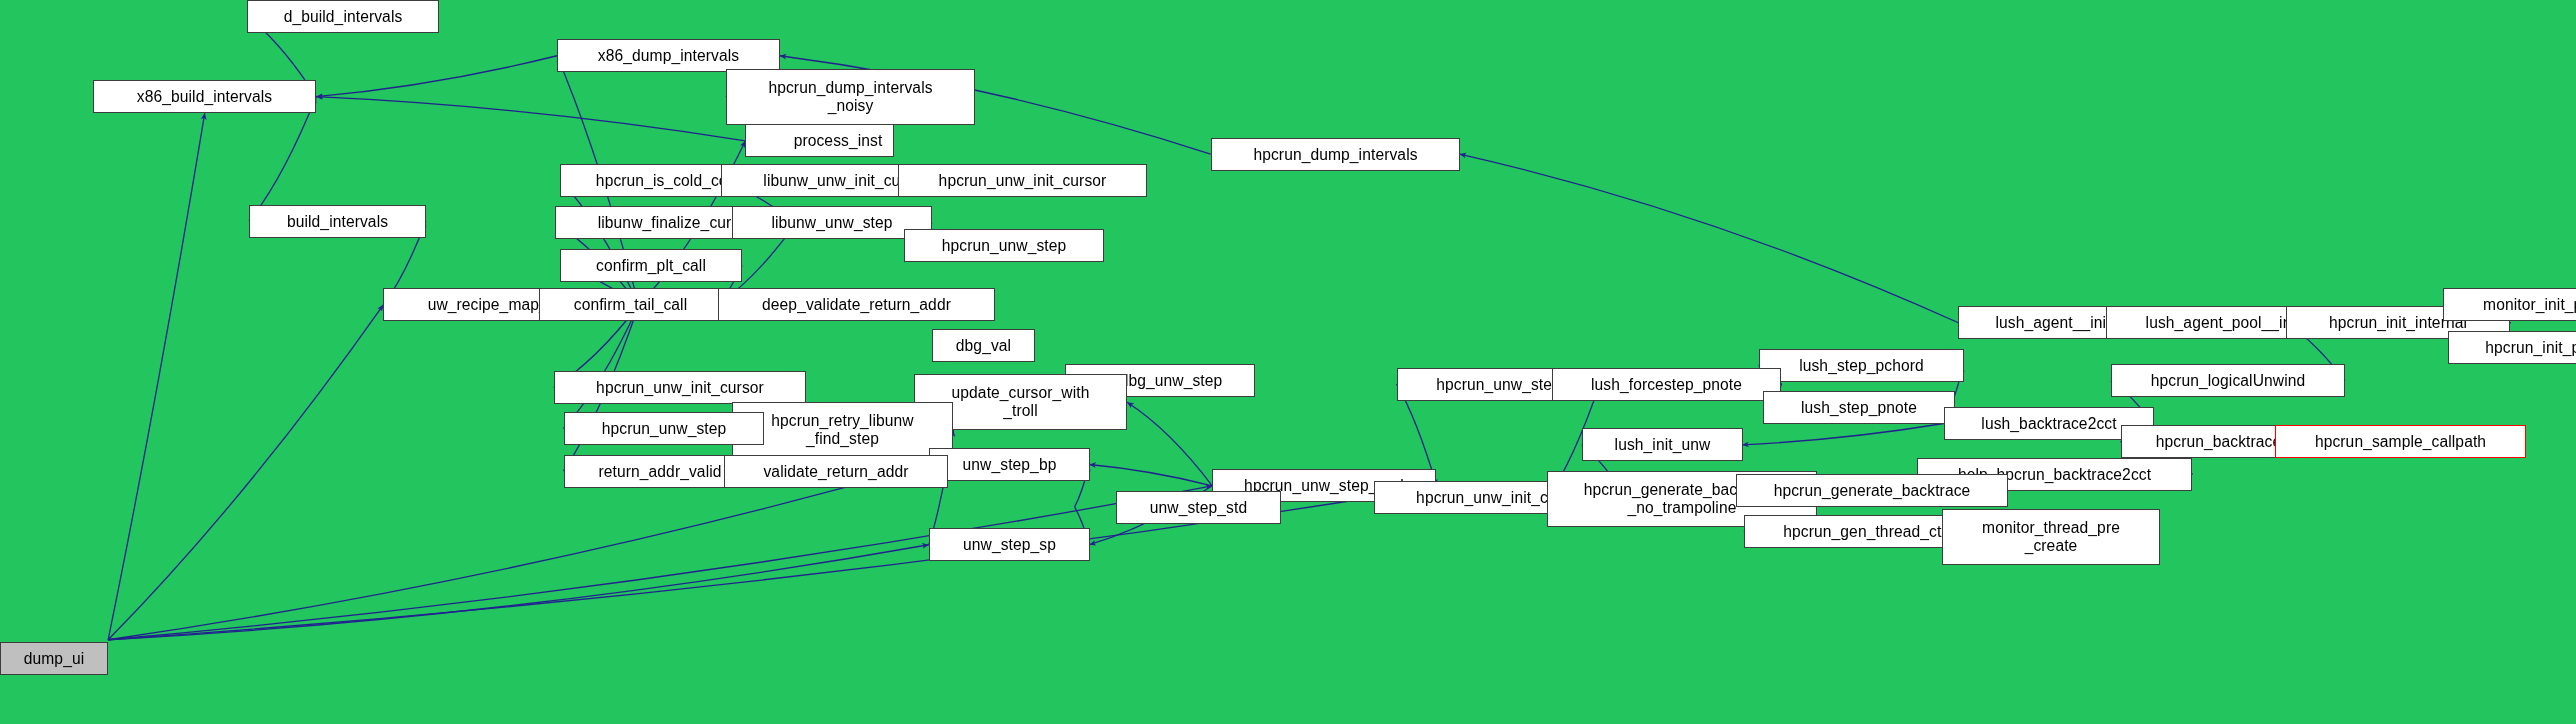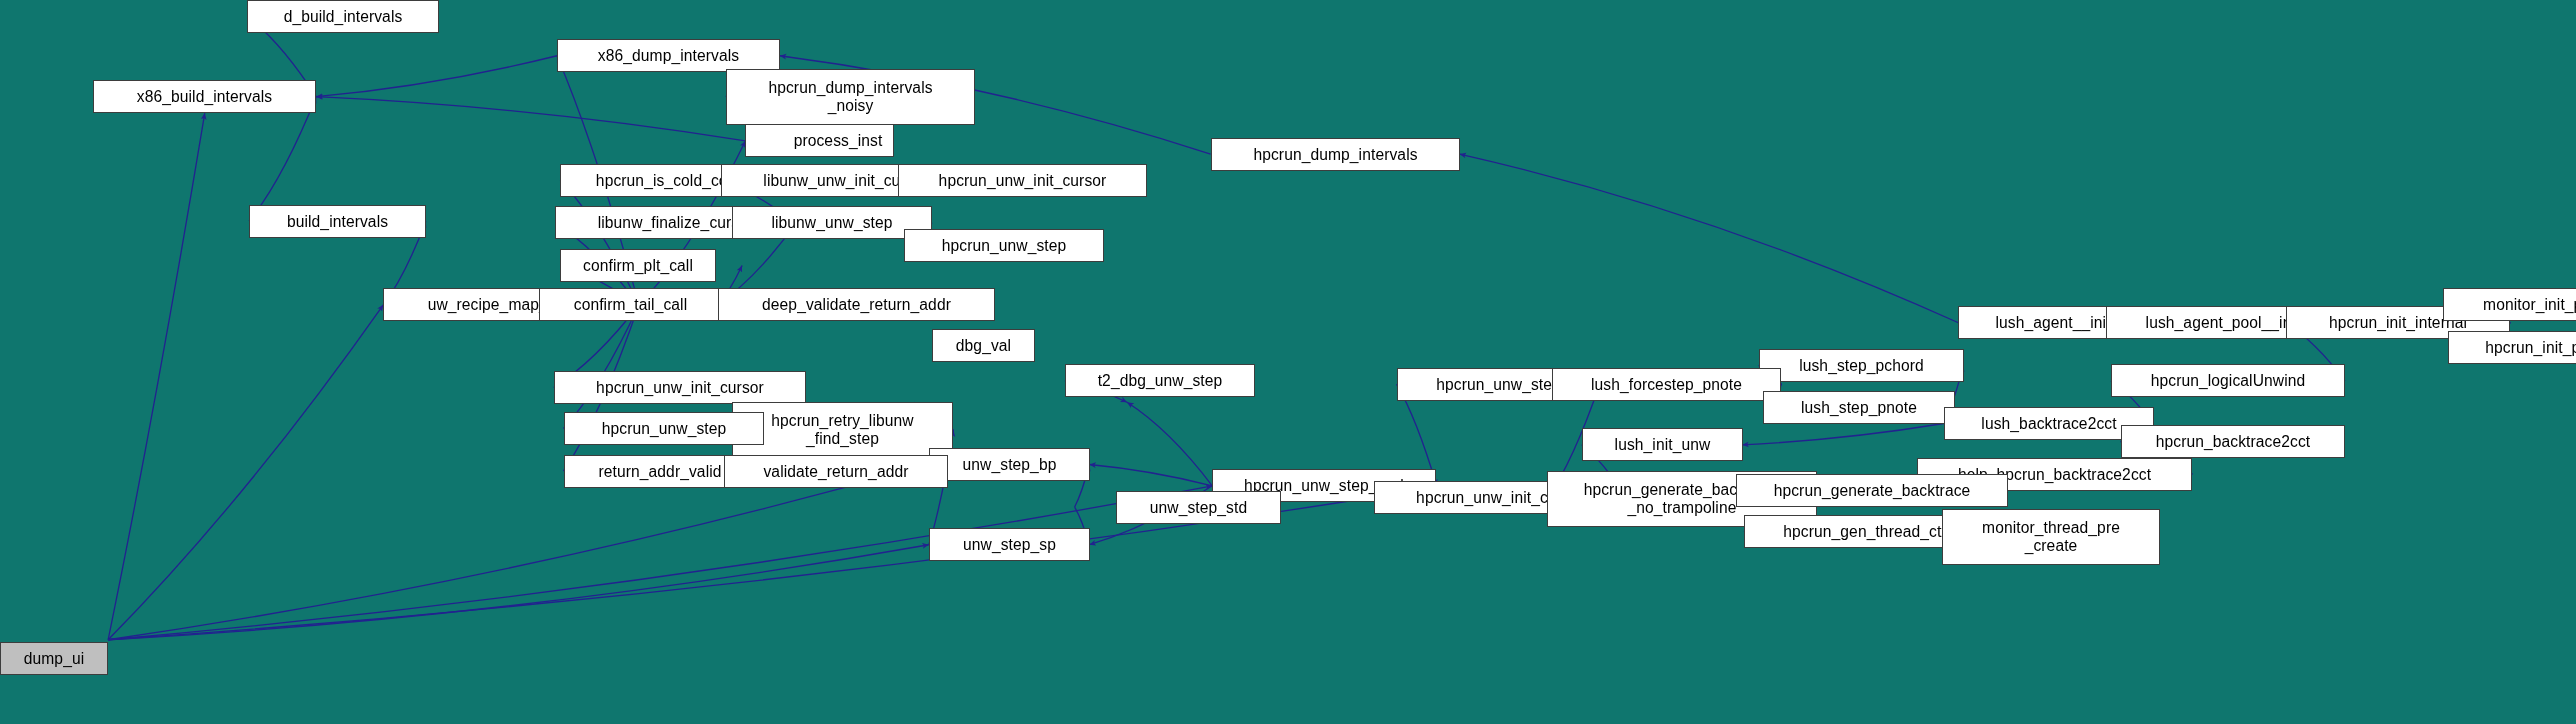--- a/index.html
+++ b/index.html
@@ -1,20 +1,20 @@
 <!DOCTYPE html>
 <html style="font-size:13px"><head>
 <meta charset="utf-8">
 <style>
   html,body{margin:0;padding:0;background:#ffffff;}
   #canvas{
     position:relative;
     width:2576px;
     height:725px;
-    background:#0f766e;
+    background:#22c55e;
     font-family:"Liberation Sans", sans-serif;
     overflow:hidden;
   }
   #edges{position:absolute;left:0;top:0;width:2576px;height:725px;}
   .node{
     position:absolute;
     box-sizing:border-box;
     border:0.8px solid #3d3d3d;
     background:#ffffff;
     color:#000000;
@@ -122,41 +122,44 @@
 _noisy</div>
     <div class="node" style="left: 745px; top: 124px; width: 149px; height: 33px; padding-left: 37px;">process_inst</div>
     <div class="node" style="left: 1211px; top: 138px; width: 249px; height: 33px;">hpcrun_dump_intervals</div>
     <div class="node" style="left: 560px; top: 164px; width: 221px; height: 33px;">hpcrun_is_cold_code</div>
     <div class="node" style="left: 721px; top: 164px; width: 249px; height: 33px;">libunw_unw_init_cursor</div>
     <div class="node" style="left: 898px; top: 164px; width: 249px; height: 33px;">hpcrun_unw_init_cursor</div>
     <div class="node" style="left: 249px; top: 205px; width: 177px; height: 33px;">build_intervals</div>
     <div class="node" style="left: 555px; top: 206px; width: 241px; height: 33px;">libunw_finalize_cursor</div>
     <div class="node" style="left: 732px; top: 206px; width: 200px; height: 33px;">libunw_unw_step</div>
     <div class="node" style="left: 904px; top: 229px; width: 200px; height: 33px;">hpcrun_unw_step</div>
-    <div class="node" style="left: 560px; top: 249px; width: 156px; height: 33px;">confirm_plt_call</div>
+    <div class="node" style="left: 560px; top: 249px; width: 182px; height: 33px;">confirm_plt_call</div>
     <div class="node" style="left: 383px; top: 288px; width: 256px; height: 33px;">uw_recipe_map_lookup</div>
     <div class="node" style="left: 539px; top: 288px; width: 183px; height: 33px;">confirm_tail_call</div>
     <div class="node" style="left: 718px; top: 288px; width: 277px; height: 33px;">deep_validate_return_addr</div>
     <div class="node" style="left: 1958px; top: 306px; width: 190px; height: 33px;">lush_agent__init</div>
     <div class="node" style="left: 2106px; top: 306px; width: 233px; height: 33px;">lush_agent_pool__init</div>
     <div class="node" style="left: 2286px; top: 306px; width: 224px; height: 33px;">hpcrun_init_internal</div>
     <div class="node" style="left: 2443px; top: 288px; width: 226px; height: 33px;">monitor_init_process</div>
     <div class="node" style="left: 2448px; top: 331px; width: 216px; height: 33px;">hpcrun_init_process</div>
     <div class="node" style="left: 932px; top: 329px; width: 103px; height: 33px;">dbg_val</div>
     <div class="node" style="left: 1759px; top: 349px; width: 205px; height: 33px;">lush_step_pchord</div>
     <div class="node" style="left: 2111px; top: 364px; width: 234px; height: 33px;">hpcrun_logicalUnwind</div>
     <div class="node" style="left: 1065px; top: 364px; width: 190px; height: 33px;">t2_dbg_unw_step</div>
     <div class="node" style="left: 1397px; top: 368px; width: 203px; height: 33px;">hpcrun_unw_step</div>
     <div class="node" style="left: 1552px; top: 368px; width: 229px; height: 33px;">lush_forcestep_pnote</div>
     <div class="node" style="left: 1763px; top: 391px; width: 192px; height: 33px;">lush_step_pnote</div>
     <div class="node" style="left: 554px; top: 371px; width: 252px; height: 33px;">hpcrun_unw_init_cursor</div>
+    <div class="node" style="left: 914px; top: 374px; width: 213px; height: 56px;">update_cursor_with
+_troll</div>
     <div class="node" style="left: 1944px; top: 407px; width: 210px; height: 33px;">lush_backtrace2cct</div>
     <div class="node" style="left: 732px; top: 402px; width: 221px; height: 56px;">hpcrun_retry_libunw
 _find_step</div>
     <div class="node" style="left: 2121px; top: 425px; width: 224px; height: 33px;">hpcrun_backtrace2cct</div>
+    <div class="node highlight" style="left: 2275px; top: 425px; width: 251px; height: 33px;">hpcrun_sample_callpath</div>
     <div class="node" style="left: 564px; top: 412px; width: 200px; height: 33px;">hpcrun_unw_step</div>
     <div class="node" style="left: 1582px; top: 428px; width: 161px; height: 33px;">lush_init_unw</div>
     <div class="node" style="left: 929px; top: 448px; width: 161px; height: 33px;">unw_step_bp</div>
     <div class="node" style="left: 564px; top: 455px; width: 192px; height: 33px;">return_addr_valid</div>
     <div class="node" style="left: 724px; top: 455px; width: 224px; height: 33px;">validate_return_addr</div>
     <div class="node" style="left: 1917px; top: 458px; width: 275px; height: 33px;">help_hpcrun_backtrace2cct</div>
     <div class="node" style="left: 1212px; top: 469px; width: 224px; height: 33px;">hpcrun_unw_step_real</div>
     <div class="node" style="left: 1075px; top: 491px; width: 165px; height: 33px; margin-left: 41px;">unw_step_std</div>
     <div class="node" style="left: 1374px; top: 481px; width: 252px; height: 33px;">hpcrun_unw_init_cursor</div>
     <div class="node" style="left: 1547px; top: 471px; width: 270px; height: 56px;">hpcrun_generate_backtrace

